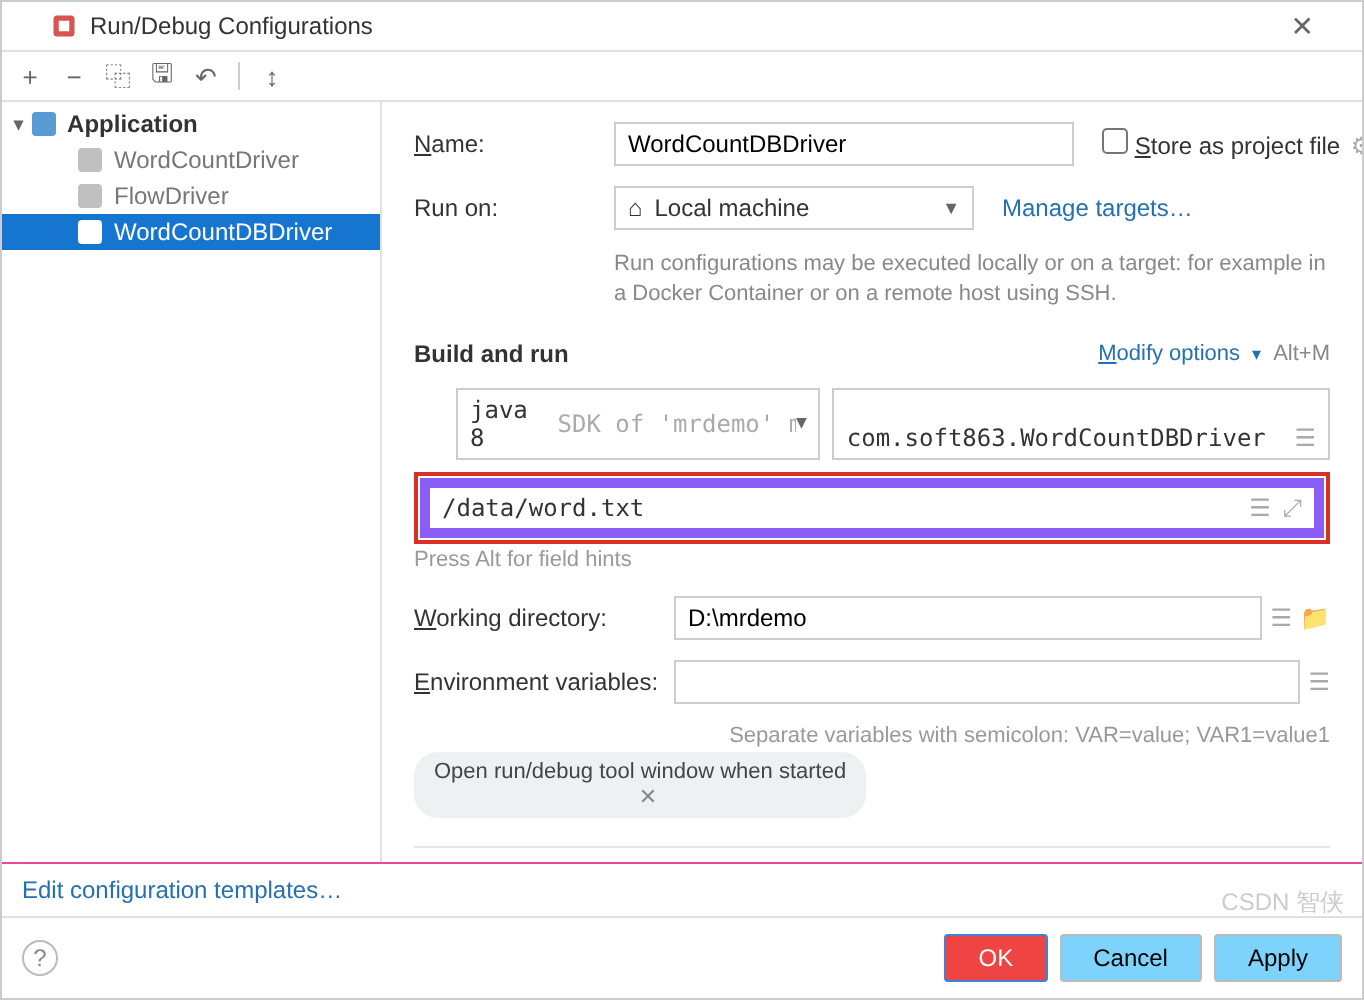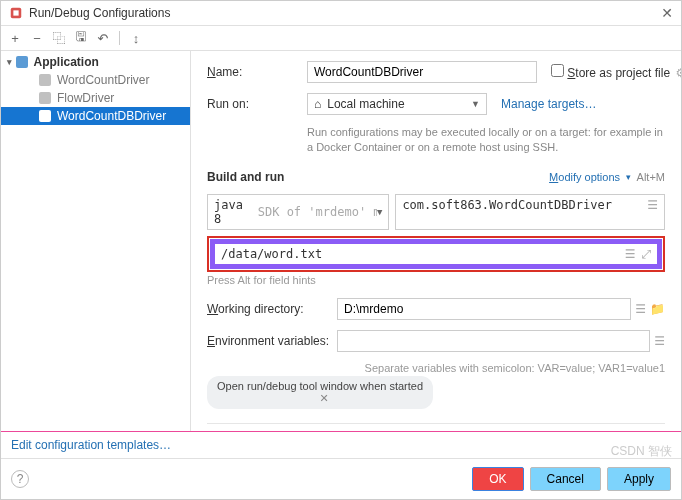--- a/index.html
+++ b/index.html
@@ -1,18 +1,18 @@
 <!DOCTYPE html>
 <html><head>
 <meta charset="utf-8">
 <style>
 * { box-sizing: border-box; margin: 0; padding: 0; }
 body { font-family: "Segoe UI", Arial, sans-serif; font-size: 12px; color: #333; background: #fff; width: 682px; height: 500px; overflow: hidden; position: relative; }
 .dialog { display: flex; flex-direction: column; height: 100%; border: 1px solid #ccc; }
-.titlebar { display: flex; align-items: center; padding: 4px 8px; border-bottom: 1px solid #e0e0e0; justify-content: center; }
+.titlebar { display: flex; align-items: center; padding: 4px 24px; border-bottom: 1px solid #e0e0e0; justify-content: center; }
 .titlebar .icon { width: 14px; height: 14px; margin-right: 6px; }
 .titlebar .title { flex: 1; font-size: 12px; }
 .titlebar .close { font-size: 14px; cursor: pointer; color: #666; }
 .toolbar { display: flex; align-items: center; gap: 6px; padding: 4px 6px; border-bottom: 1px solid #e0e0e0; }
 .tbtn { width: 16px; height: 16px; display: flex; align-items: center; justify-content: center; color: #666; cursor: pointer; font-size: 13px; }
 .sep { width: 1px; height: 14px; background: #ccc; margin: 0 2px; }
 .body { display: flex; flex: 1; overflow: hidden; }
 .sidebar { width: 190px; border-right: 1px solid #e0e0e0; overflow-y: auto; padding-top: 2px; }
 .tree-root { display: flex; align-items: center; padding: 2px 6px; font-weight: bold; }
 .tree-root .chev { margin-right: 4px; font-size: 9px; color: #666; }
@@ -26,25 +26,25 @@
 .txt { border: 1px solid #ccc; padding: 3px 6px; font-size: 12px; background: #fff; }
 .name-input { flex: 1; max-width: 230px; }
 .chk { margin-left: 14px; display: flex; align-items: center; gap: 4px; white-space: nowrap; }
 .runon-sel { display: flex; align-items: center; border: 1px solid #ccc; padding: 3px 6px; width: 180px; }
 .runon-sel .caret { margin-left: auto; font-size: 9px; color: #666; }
 .link { color: #2470b3; text-decoration: none; cursor: pointer; }
 .hint { color: #888; font-size: 11px; line-height: 1.4; margin: 2px 0 14px 100px; }
 .section-head { display: flex; align-items: center; margin: 6px 0 10px 0; font-weight: bold; }
 .section-head .title { flex: 1; }
 .section-head .right { font-weight: normal; font-size: 11px; color: #888; display: flex; align-items: center; gap: 6px; }
-.build-row { display: flex; gap: 6px; margin-bottom: 6px; }
+.build-row { display: flex; gap: 6px; margin-bottom: 6px; margin-left: 21px; }
 .jdk { border: 1px solid #ccc; padding: 3px 6px; flex: 0 0 150px; display: flex; align-items: center; font-family: Consolas, monospace; font-size: 12px; }
 .jdk .dim { color: #aaa; margin-left: 4px; overflow: hidden; white-space: nowrap; }
 .jdk .caret { margin-left: auto; font-size: 9px; color: #666; }
-.mainclass { border: 1px solid #ccc; padding: 3px 6px; flex: 1; display: flex; align-items: flex-start; font-family: Consolas, monospace; font-size: 12px; }
+.mainclass { border: 1px solid #ccc; padding: 3px 6px; flex: 1; display: flex; align-items: flex-end; font-family: Consolas, monospace; font-size: 12px; }
 .mainclass .menu-icn { margin-left: auto; color: #aaa; }
 .args-wrap { border: 2px solid #d93025; padding: 1px; margin-bottom: 2px; }
 .args { border: 5px solid #8b5cf6; padding: 3px 6px; display: flex; align-items: center; font-family: Consolas, monospace; font-size: 12px; }
 .args .icons { margin-left: auto; display: flex; gap: 6px; color: #aaa; }
 .field-hint { color: #999; font-size: 11px; margin-bottom: 12px; }
 .labeled { display: flex; align-items: center; margin-bottom: 10px; }
 .labeled label { width: 130px; }
 .labeled .txt { flex: 1; }
 .icons-right { display: flex; gap: 4px; margin-left: 4px; color: #aaa; }
 .env-hint { color: #999; font-size: 11px; text-align: right; margin-bottom: 2px; }

